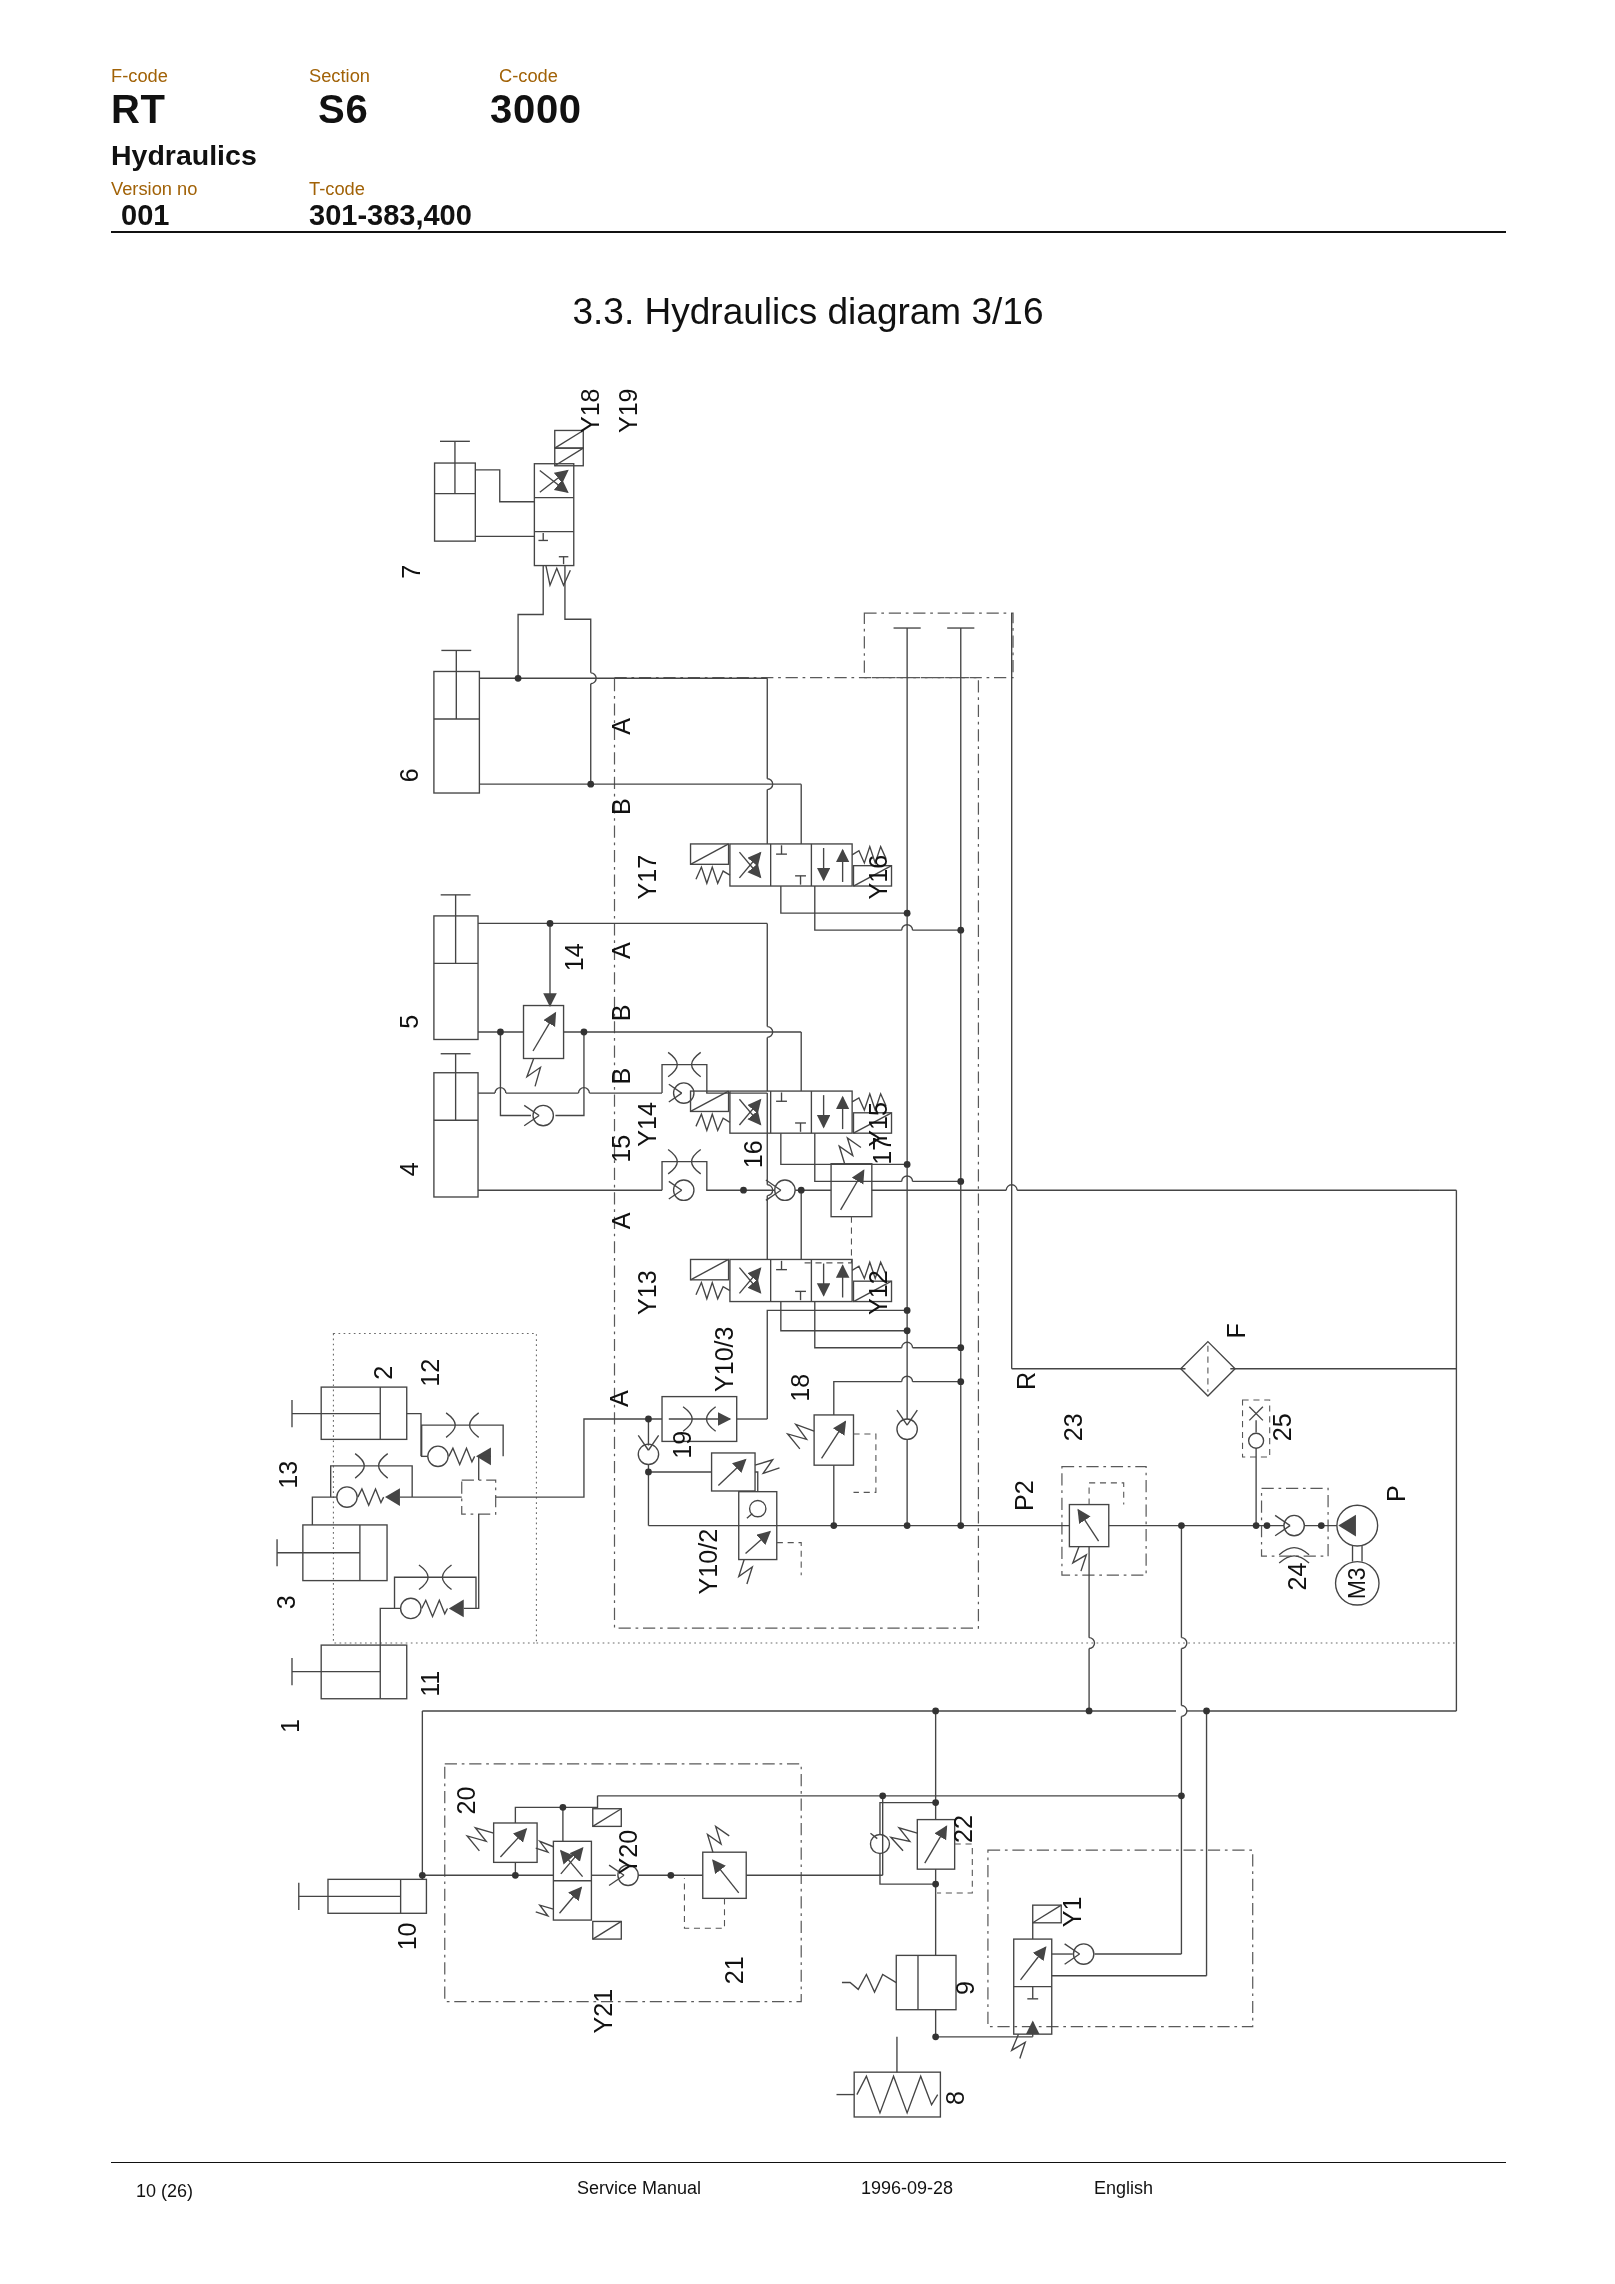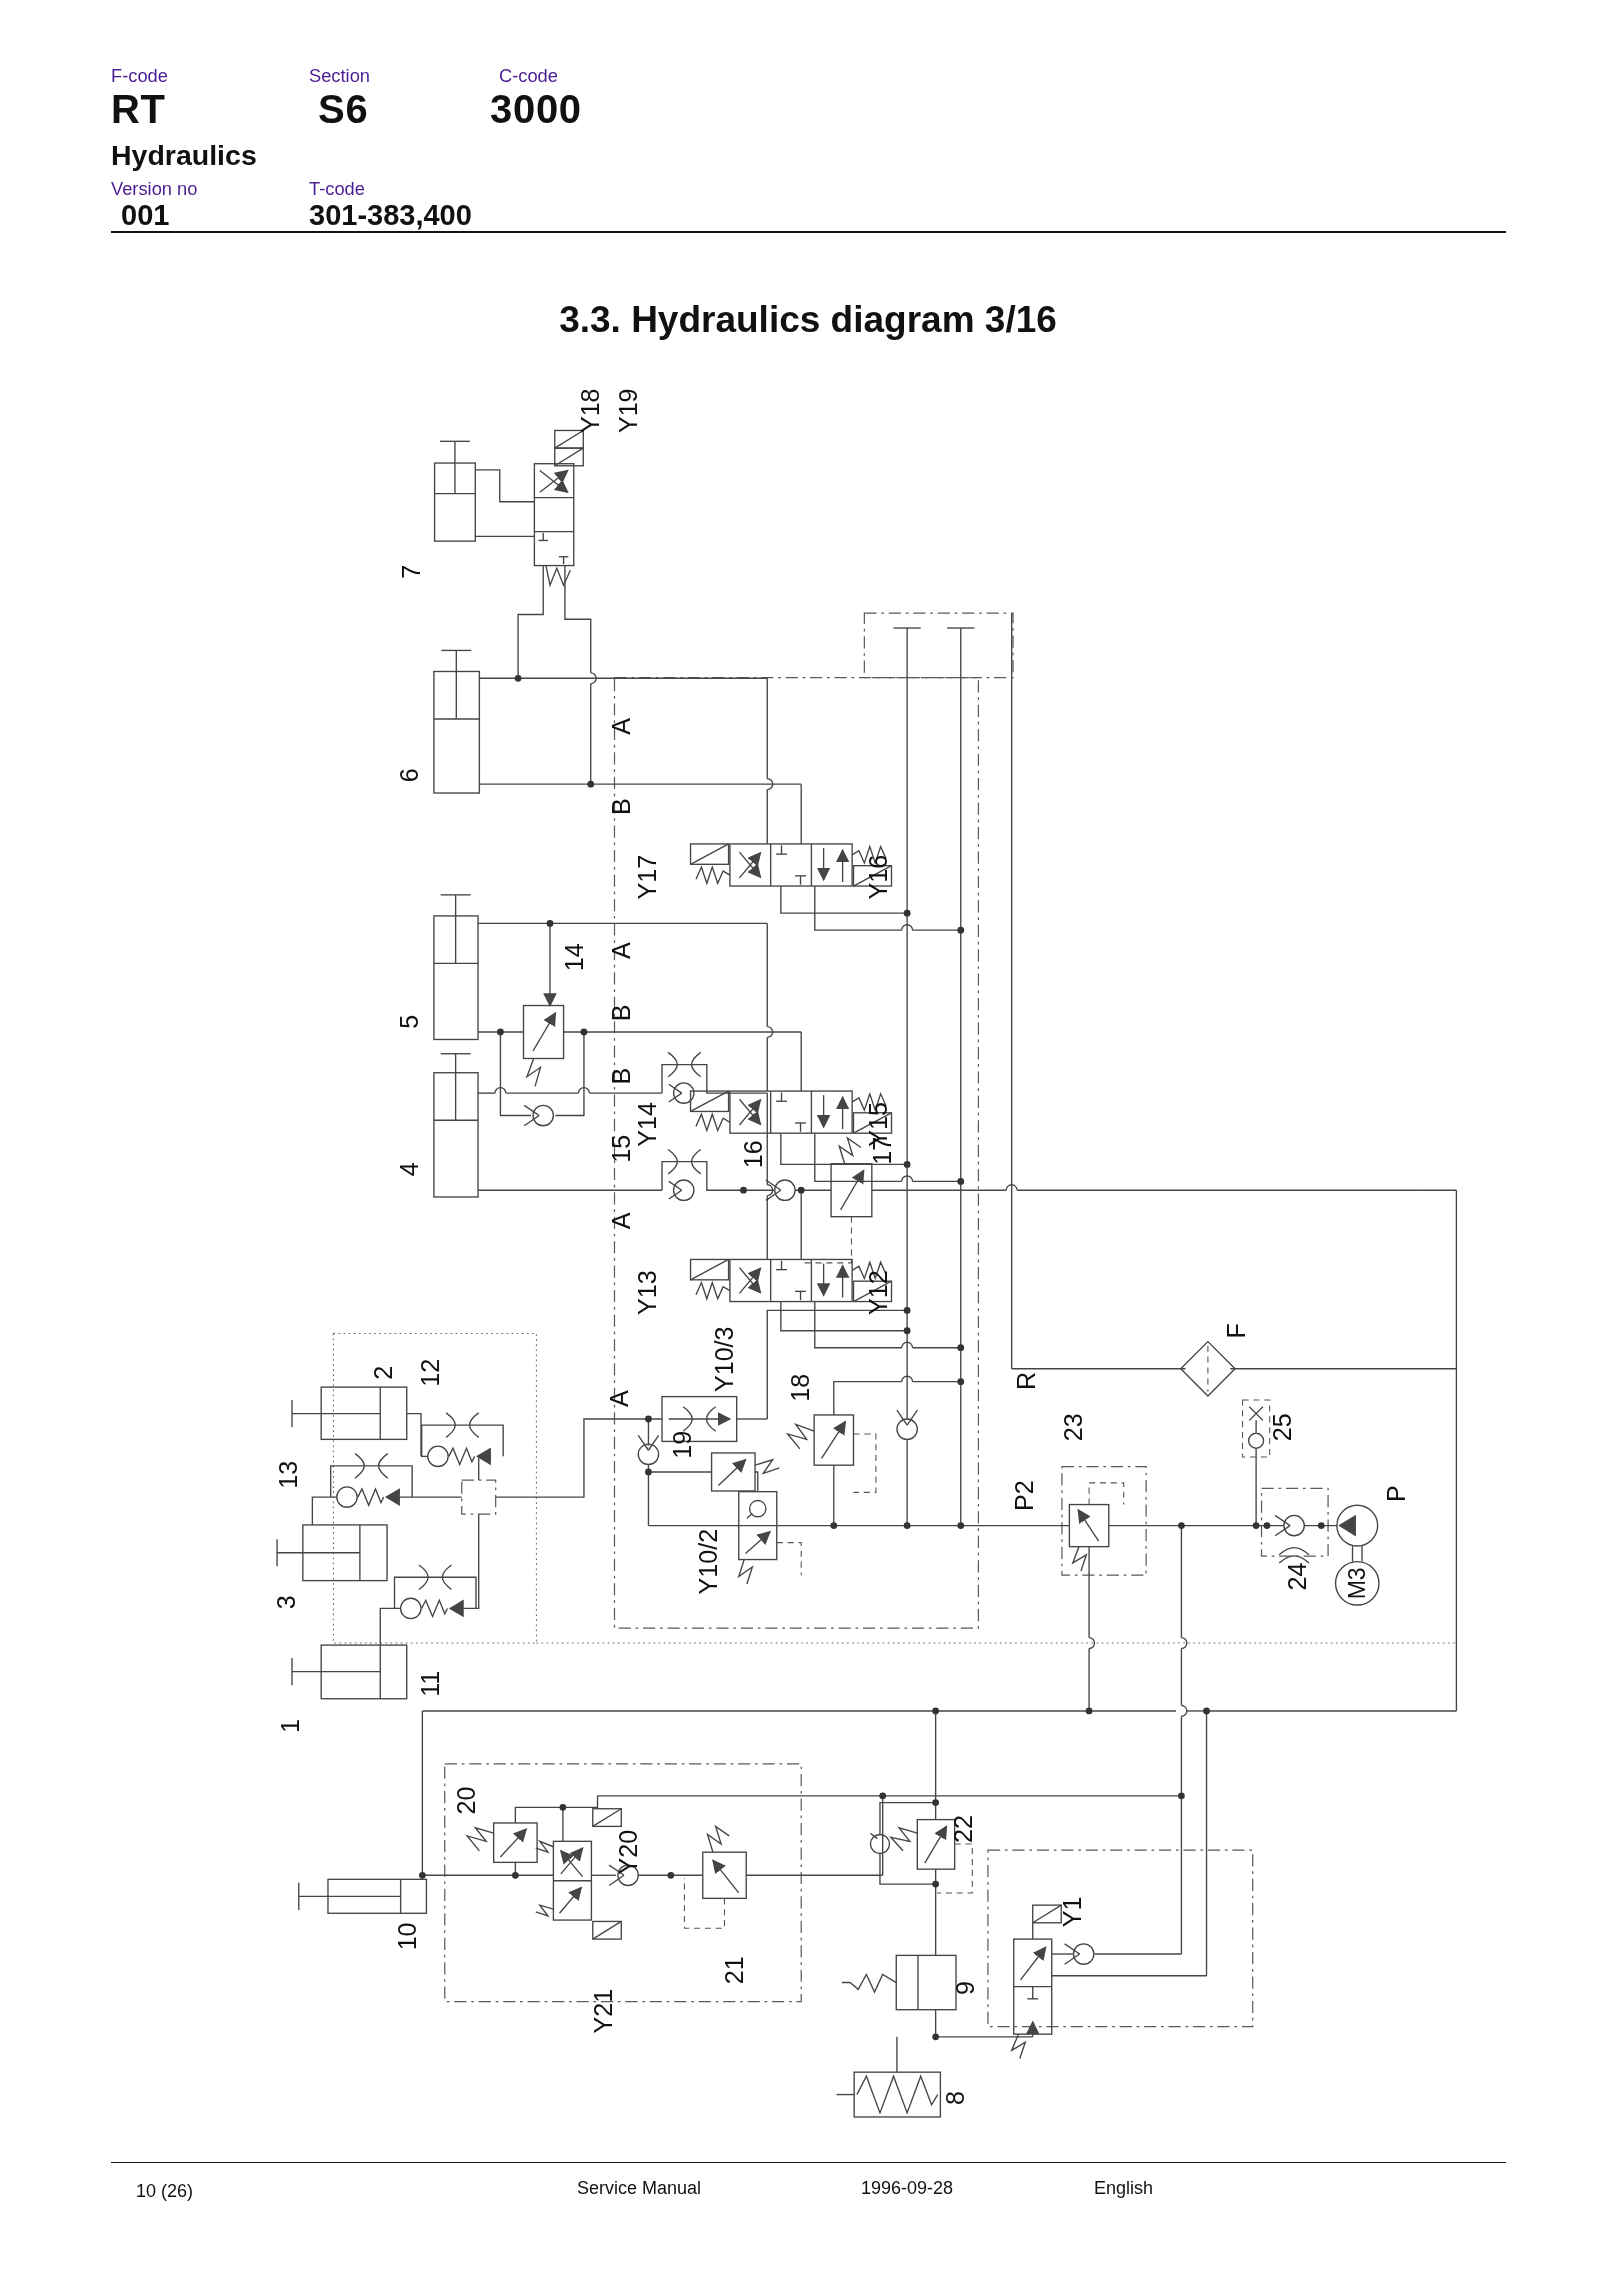--- a/index.html
+++ b/index.html
@@ -1,22 +1,22 @@
 <!DOCTYPE html>
 <html style="font-size:11px"><head>
 <meta charset="utf-8">
 <style>
   html,body{margin:0;padding:0;background:#ffffff;}
   body{width:1616px;height:2284px;position:relative;font-family:"Liberation Sans",sans-serif;color:#111;}
   .abs{position:absolute;}
-  .sm{font-size:18.3px;color:#4c1d95;}
+  .sm{font-size:18.3px;color:#a16207;}
   .big{font-size:40px;font-weight:700;letter-spacing:0.7px;}
   .sub{font-size:28.5px;font-weight:700;}
   .med{font-size:29px;font-weight:700;}
-  .title{font-size:37px;font-weight:700;margin-top:8px;}
+  .title{font-size:37px;font-weight:400;}
   .foot{font-size:18px;}
   .rule{position:absolute;background:#111;height:2px;}
   svg{position:absolute;left:0;top:0;}
   .ln{stroke:#454545;stroke-width:2;fill:none;}
   .dd{stroke:#5a5a5a;stroke-width:1.8;fill:none;stroke-dasharray:18 7 4 7;}
   .dt{stroke:#6a6a6a;stroke-width:1.6;fill:none;stroke-dasharray:2.5 5;}
   .dsh{stroke:#555;stroke-width:1.6;fill:none;stroke-dasharray:9 7;}
   .jd{fill:#333;stroke:none;}
   .fil{fill:#454545;stroke:none;}
   .lbl{font-family:"Liberation Sans",sans-serif;font-size:37px;fill:#111;}

